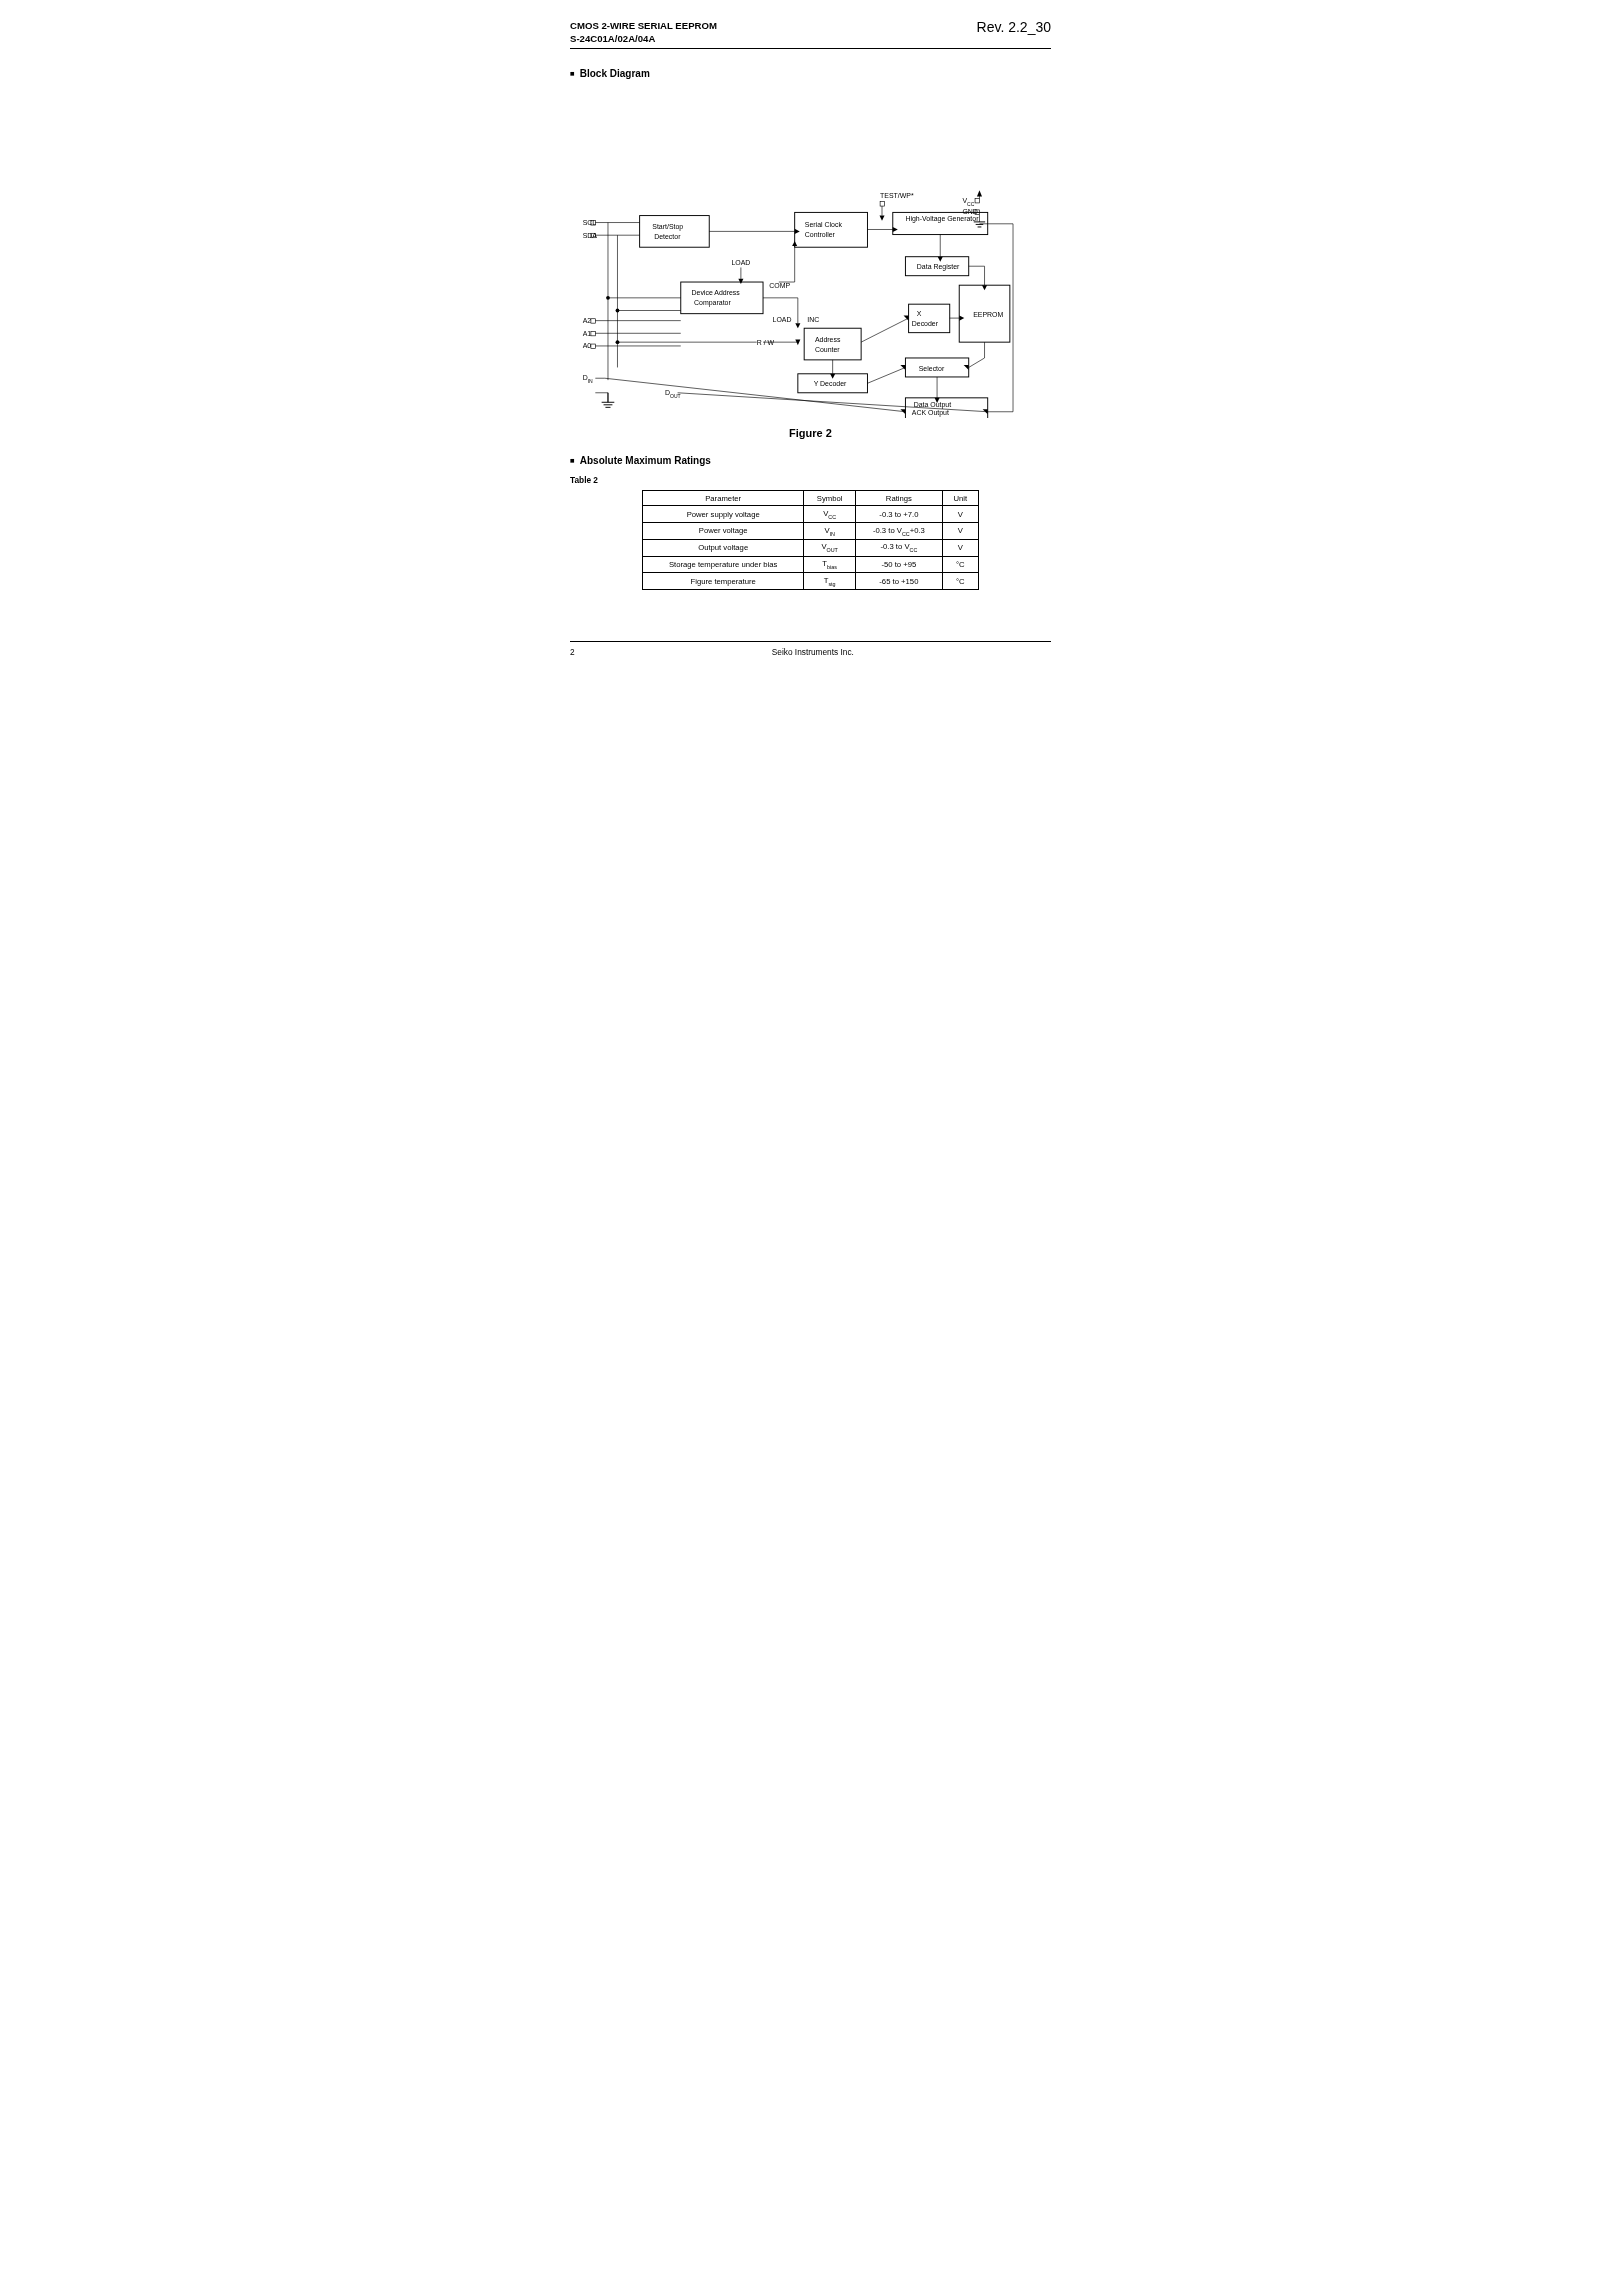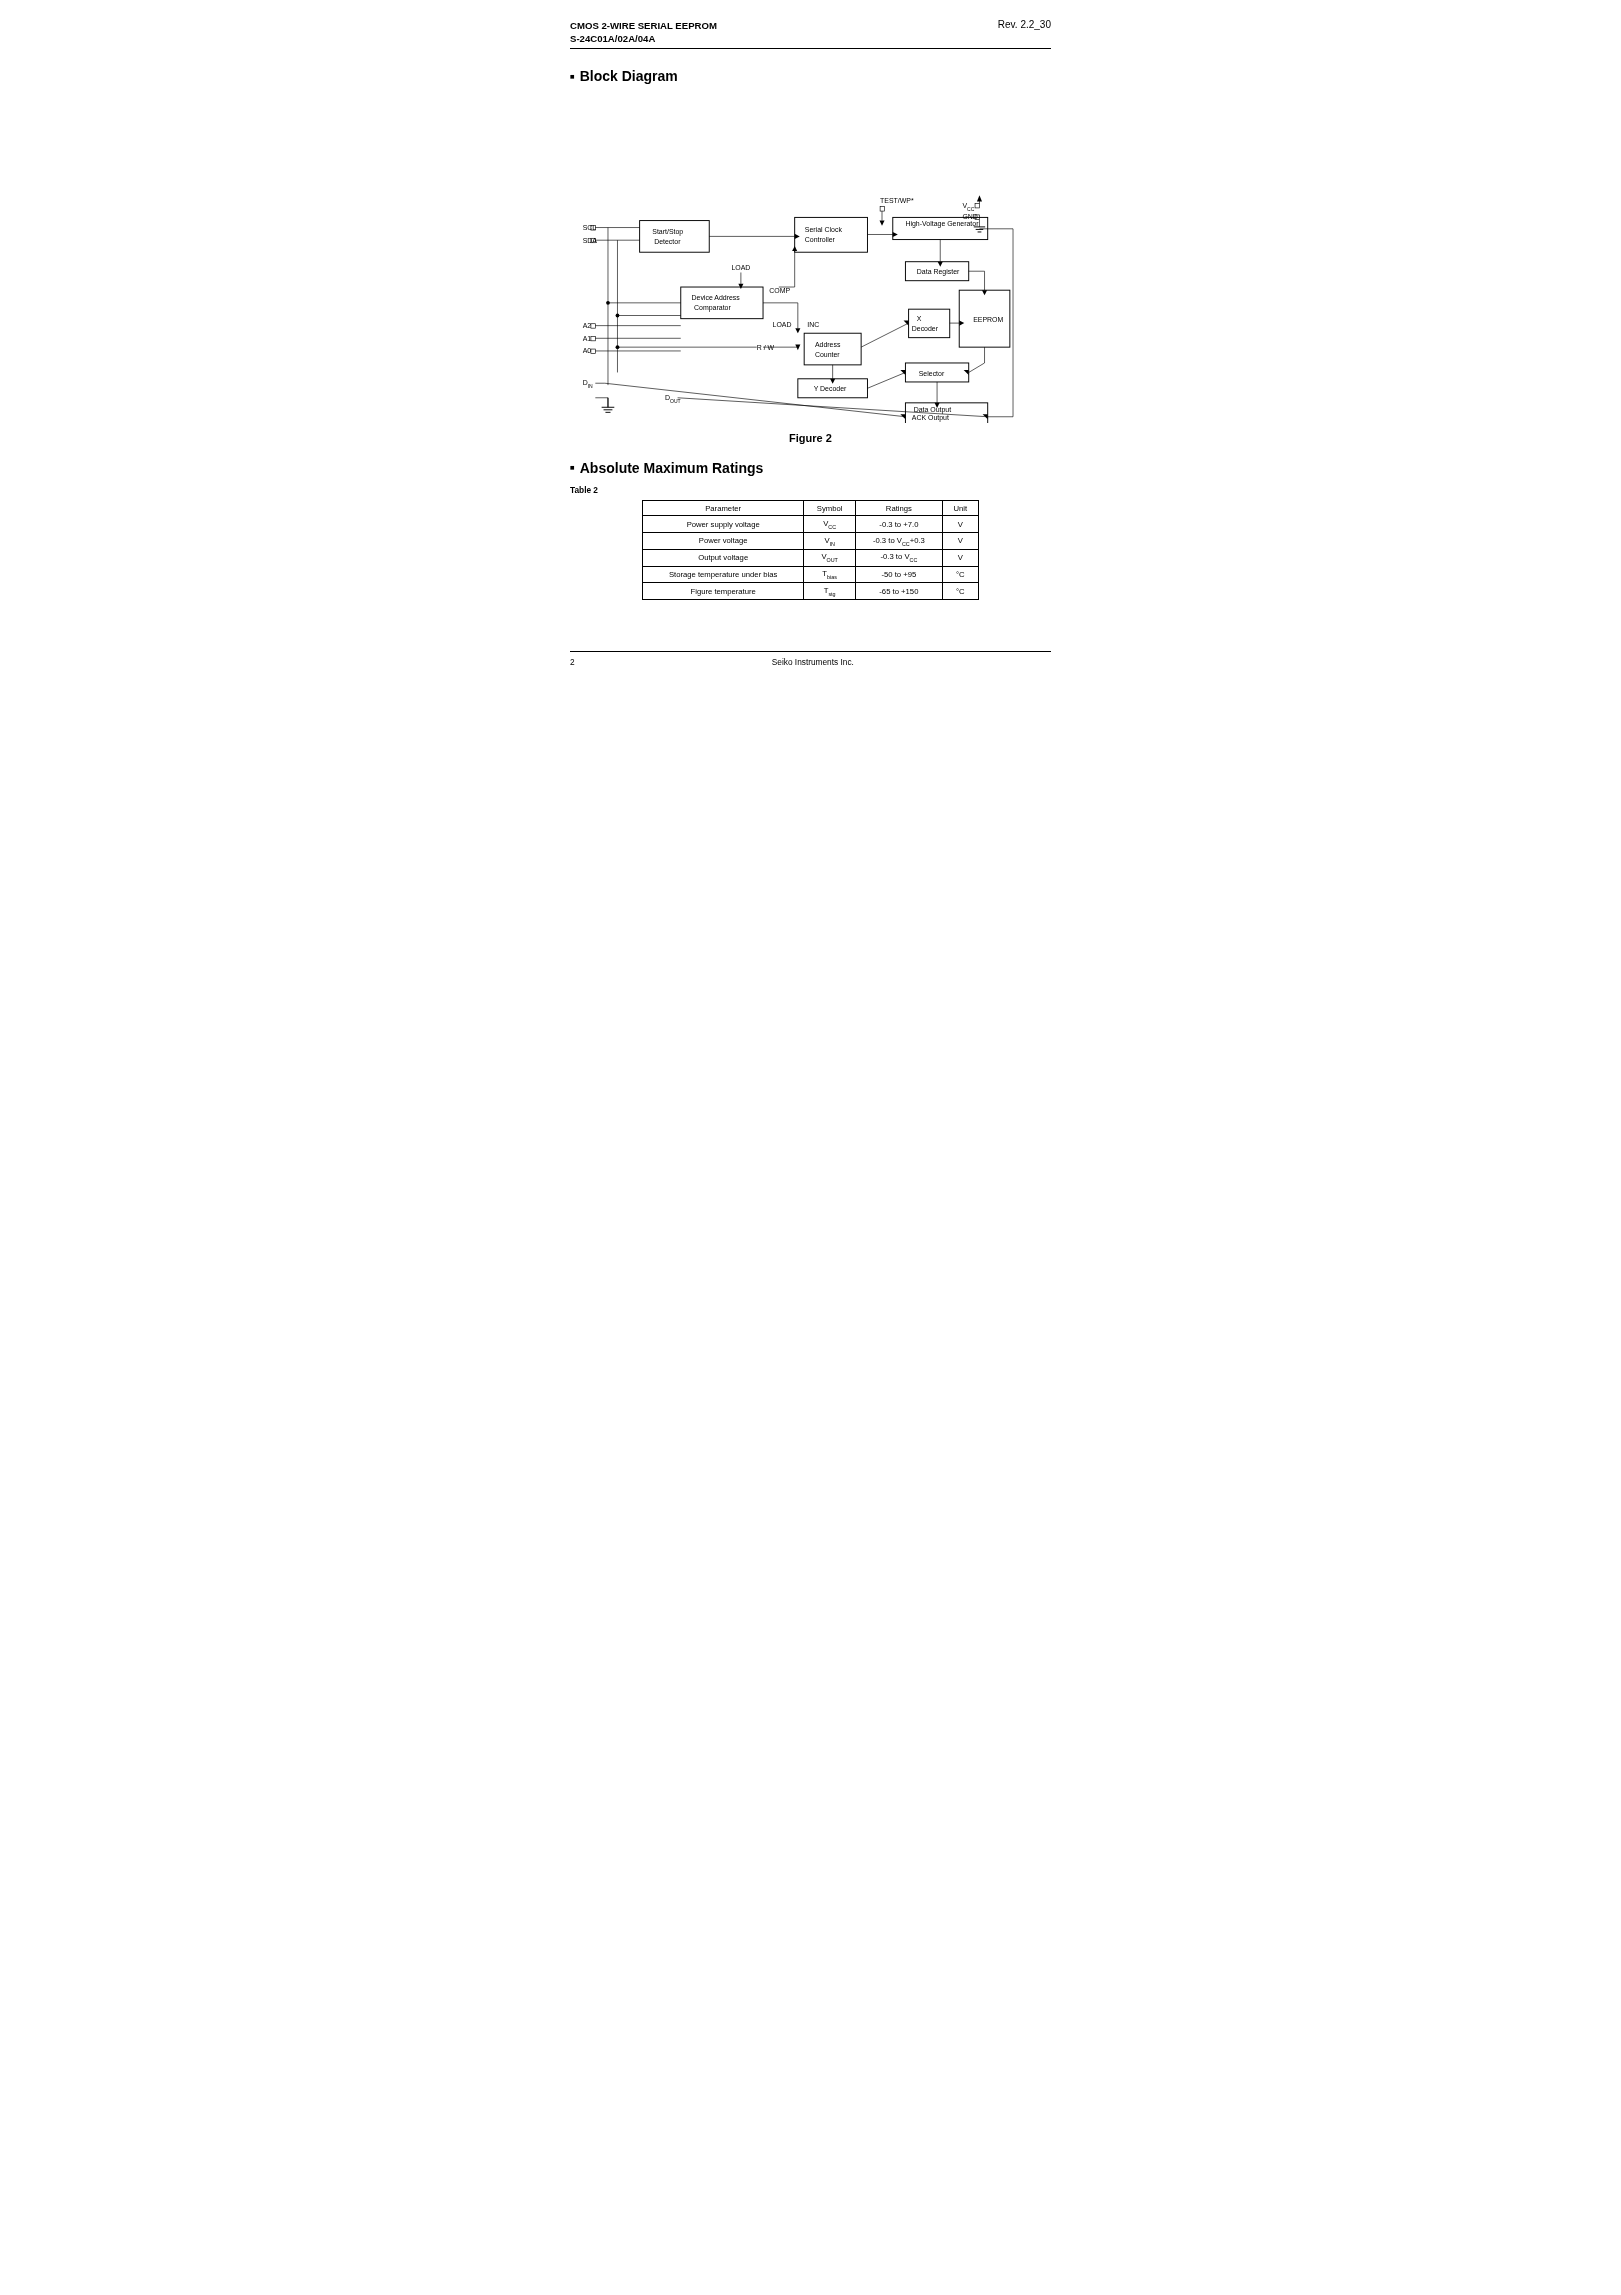--- a/index.html
+++ b/index.html
@@ -20,29 +20,29 @@
       margin-bottom: 19px;
       display: flex;
       justify-content: space-between;
     }
     .header-left {
       font-weight: bold;
       font-size: 9.6px;
       line-height: 1.4;
     }
     .header-right {
-      font-size: 10px;
+      font-size: 14px;
     }
 
     
     .section-title {
       display: flex;
       align-items: center;
       font-weight: bold;
-      font-size: 14px;
+      font-size: 10px;
       margin-bottom: 9.6px;
       margin-top: 6.4px;
     }
     .section-title::before {
       content: '■';
       margin-right: 5.1px;
       font-size: 7.7px;
     }
 
     

